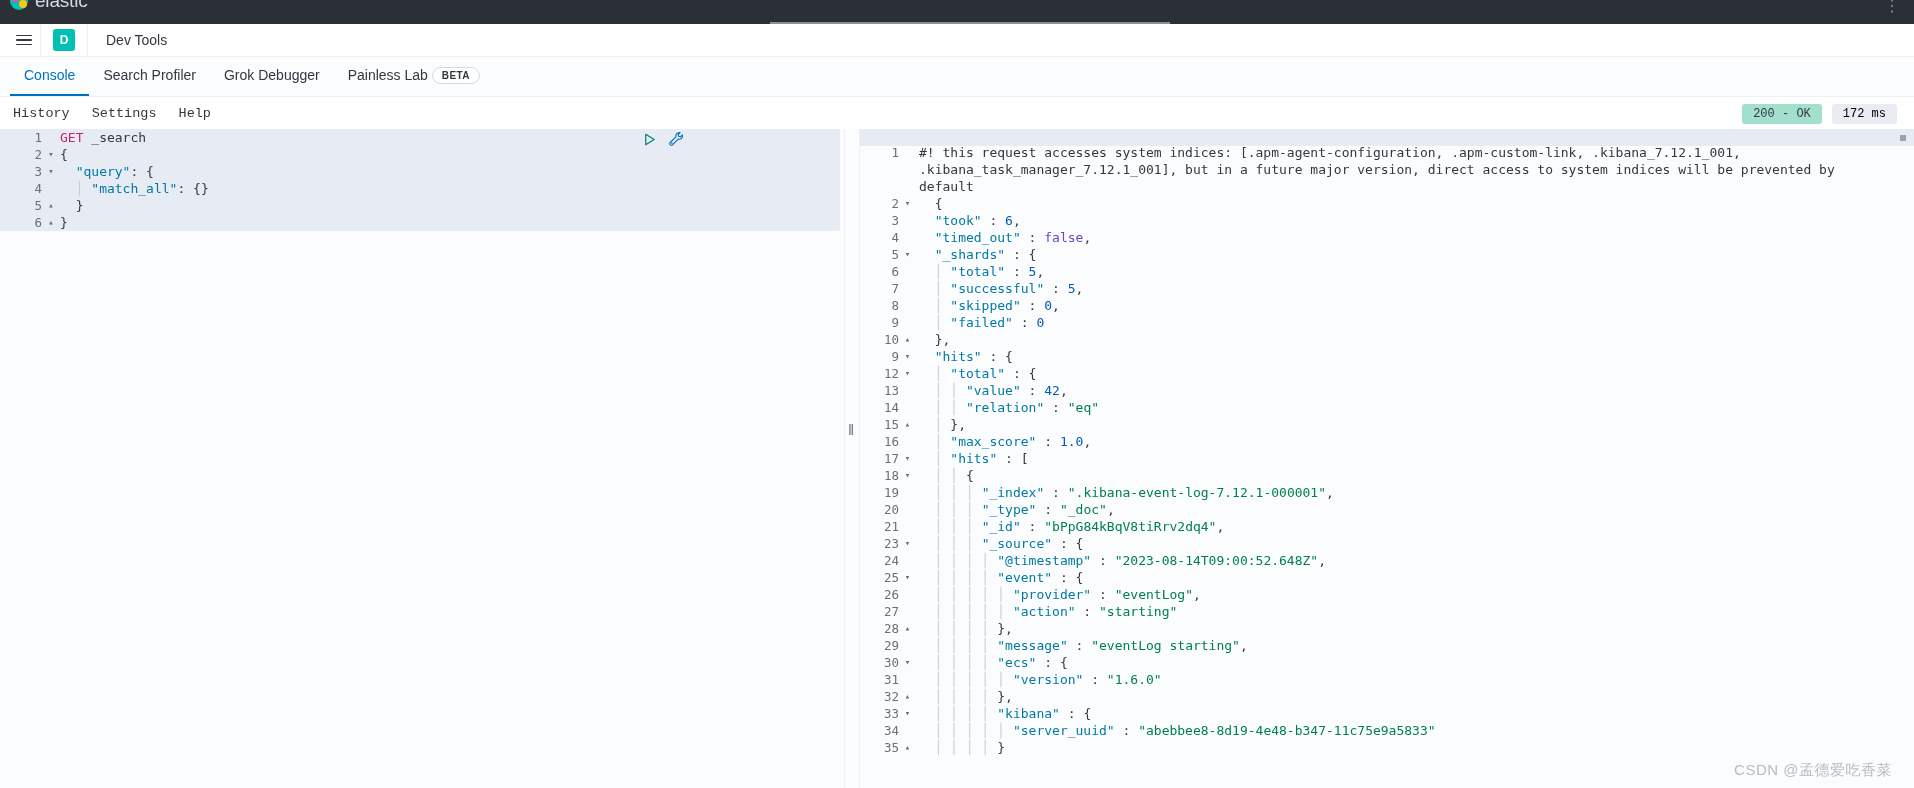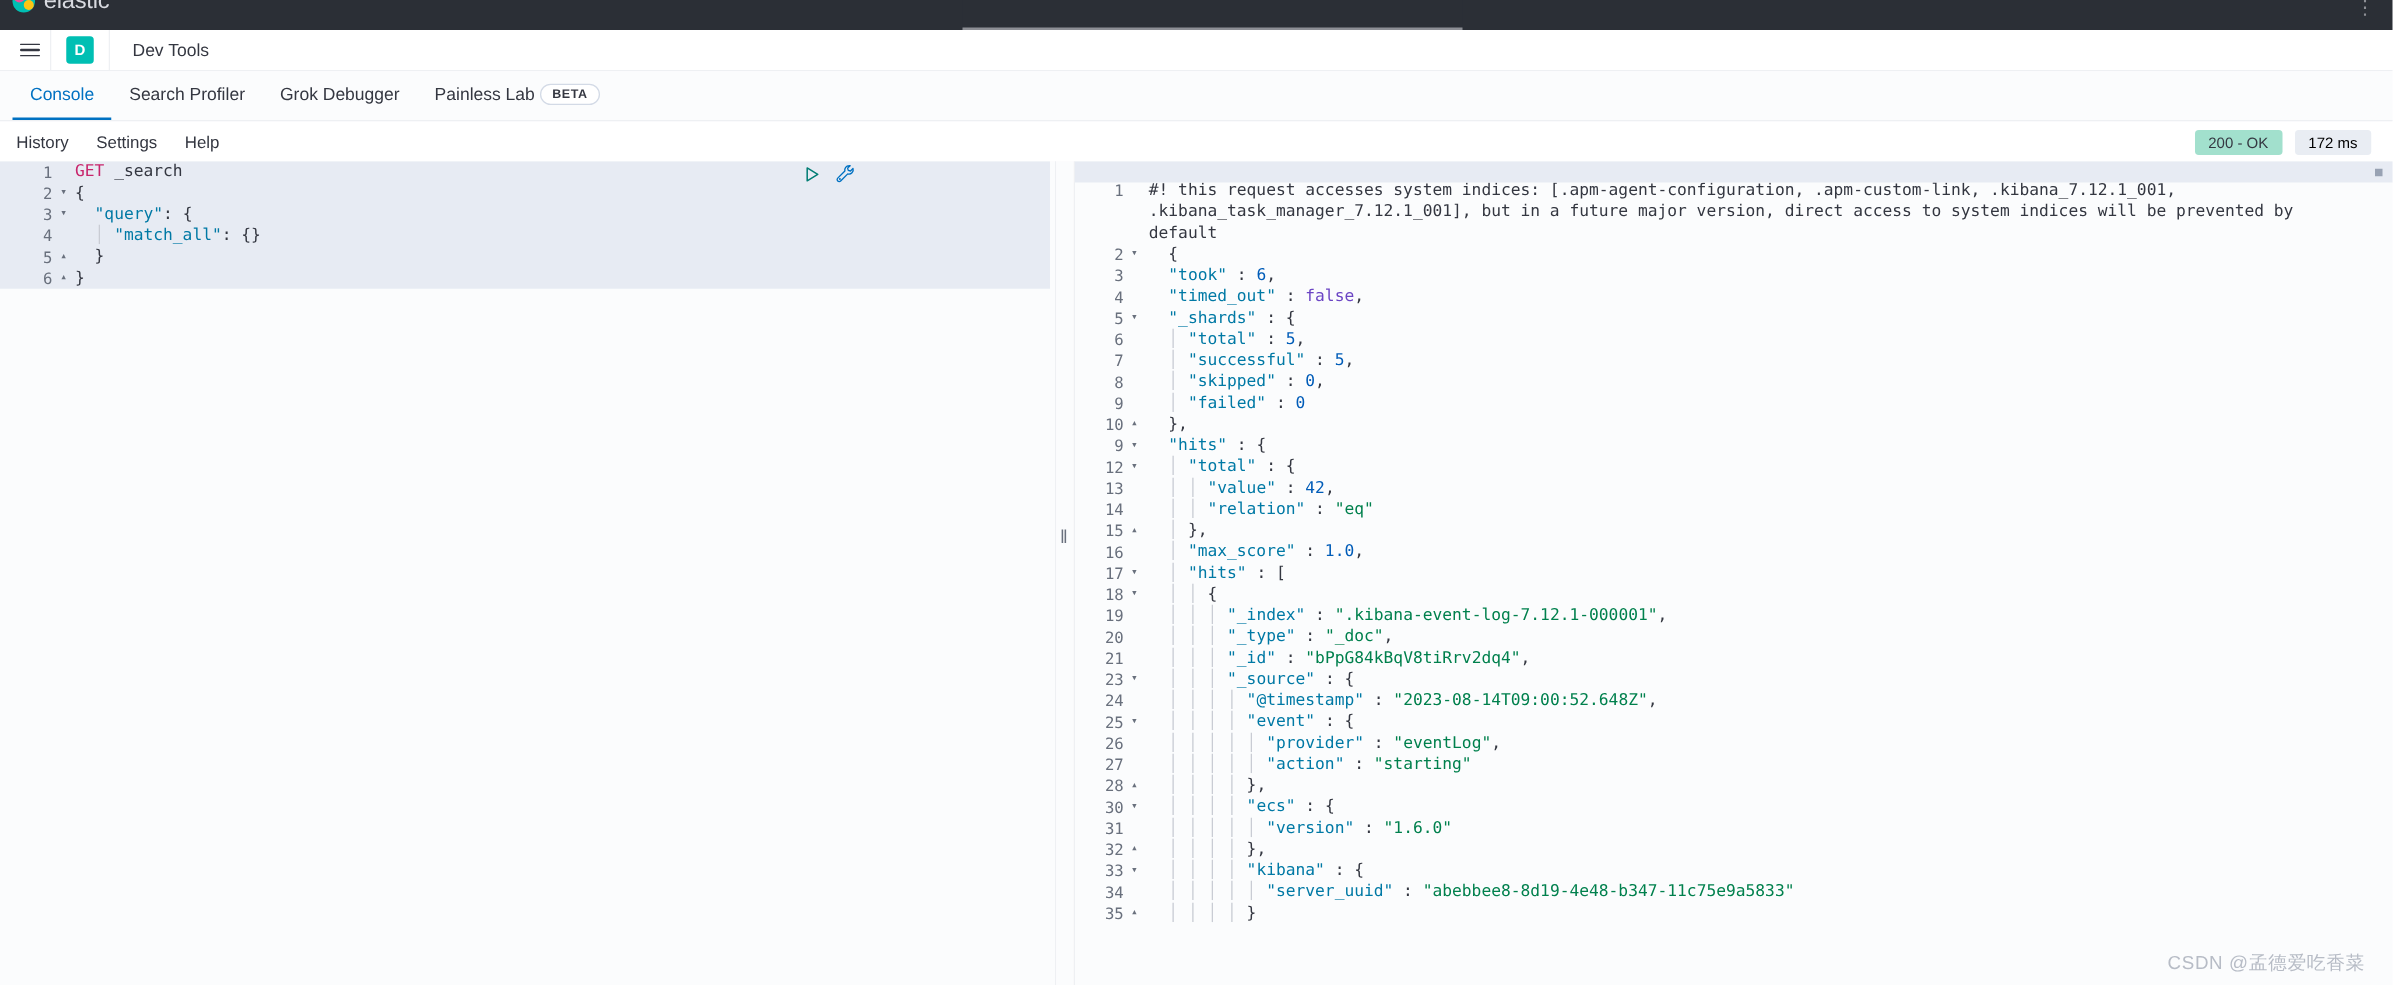--- a/index.html
+++ b/index.html
@@ -164,20 +164,21 @@
   
   .console-toolbar {
     position: absolute;
     top: 98px; left: 0;
     width: 1914px;
     height: 31px;
     background: #ffffff;
     display: flex;
     align-items: center;
     padding-left: 13px;
+    font-family: Liberation Mono, monospace;
   }
   .tb-link {
     font-size: 13.5px;
     color: #343741;
     margin-right: 22px;
     cursor: pointer;
   }
   .status-wrap {
     position: absolute;
     right: 17px;
@@ -506,20 +507,21 @@
           <div class="resp-row"><span class="rgutter">18</span><span class="rfold">▾</span><span class="rcode"><span class="guide">  │ │ </span><span class="tk-punc">{</span></span></div>
           <div class="resp-row"><span class="rgutter">19</span><span class="rfold"></span><span class="rcode"><span class="guide">  │ │ │ </span><span class="tk-key">"_index"</span><span class="tk-punc"> : </span><span class="tk-str">".kibana-event-log-7.12.1-000001"</span><span class="tk-punc">,</span></span></div>
           <div class="resp-row"><span class="rgutter">20</span><span class="rfold"></span><span class="rcode"><span class="guide">  │ │ │ </span><span class="tk-key">"_type"</span><span class="tk-punc"> : </span><span class="tk-str">"_doc"</span><span class="tk-punc">,</span></span></div>
           <div class="resp-row"><span class="rgutter">21</span><span class="rfold"></span><span class="rcode"><span class="guide">  │ │ │ </span><span class="tk-key">"_id"</span><span class="tk-punc"> : </span><span class="tk-str">"bPpG84kBqV8tiRrv2dq4"</span><span class="tk-punc">,</span></span></div>
           <div class="resp-row"><span class="rgutter">23</span><span class="rfold">▾</span><span class="rcode"><span class="guide">  │ │ │ </span><span class="tk-key">"_source"</span><span class="tk-punc"> : {</span></span></div>
           <div class="resp-row"><span class="rgutter">24</span><span class="rfold"></span><span class="rcode"><span class="guide">  │ │ │ │ </span><span class="tk-key">"@timestamp"</span><span class="tk-punc"> : </span><span class="tk-str">"2023-08-14T09:00:52.648Z"</span><span class="tk-punc">,</span></span></div>
           <div class="resp-row"><span class="rgutter">25</span><span class="rfold">▾</span><span class="rcode"><span class="guide">  │ │ │ │ </span><span class="tk-key">"event"</span><span class="tk-punc"> : {</span></span></div>
           <div class="resp-row"><span class="rgutter">26</span><span class="rfold"></span><span class="rcode"><span class="guide">  │ │ │ │ │ </span><span class="tk-key">"provider"</span><span class="tk-punc"> : </span><span class="tk-str">"eventLog"</span><span class="tk-punc">,</span></span></div>
           <div class="resp-row"><span class="rgutter">27</span><span class="rfold"></span><span class="rcode"><span class="guide">  │ │ │ │ │ </span><span class="tk-key">"action"</span><span class="tk-punc"> : </span><span class="tk-str">"starting"</span></span></div>
           <div class="resp-row"><span class="rgutter">28</span><span class="rfold">▴</span><span class="rcode"><span class="guide">  │ │ │ │ </span><span class="tk-punc">},</span></span></div>
+          <div class="resp-row"><span class="rgutter">29</span><span class="rfold"></span><span class="rcode"><span class="guide">  │ │ │ │ </span><span class="tk-key">"message"</span><span class="tk-punc"> : </span><span class="tk-str">"eventLog starting"</span><span class="tk-punc">,</span></span></div>
           <div class="resp-row"><span class="rgutter">30</span><span class="rfold">▾</span><span class="rcode"><span class="guide">  │ │ │ │ </span><span class="tk-key">"ecs"</span><span class="tk-punc"> : {</span></span></div>
           <div class="resp-row"><span class="rgutter">31</span><span class="rfold"></span><span class="rcode"><span class="guide">  │ │ │ │ │ </span><span class="tk-key">"version"</span><span class="tk-punc"> : </span><span class="tk-str">"1.6.0"</span></span></div>
           <div class="resp-row"><span class="rgutter">32</span><span class="rfold">▴</span><span class="rcode"><span class="guide">  │ │ │ │ </span><span class="tk-punc">},</span></span></div>
           <div class="resp-row"><span class="rgutter">33</span><span class="rfold">▾</span><span class="rcode"><span class="guide">  │ │ │ │ </span><span class="tk-key">"kibana"</span><span class="tk-punc"> : {</span></span></div>
           <div class="resp-row"><span class="rgutter">34</span><span class="rfold"></span><span class="rcode"><span class="guide">  │ │ │ │ │ </span><span class="tk-key">"server_uuid"</span><span class="tk-punc"> : </span><span class="tk-str">"abebbee8-8d19-4e48-b347-11c75e9a5833"</span></span></div>
           <div class="resp-row"><span class="rgutter">35</span><span class="rfold">▴</span><span class="rcode"><span class="guide">  │ │ │ │ </span><span class="tk-punc">}</span></span></div>
         </div>
     </div>
   </div>
 

